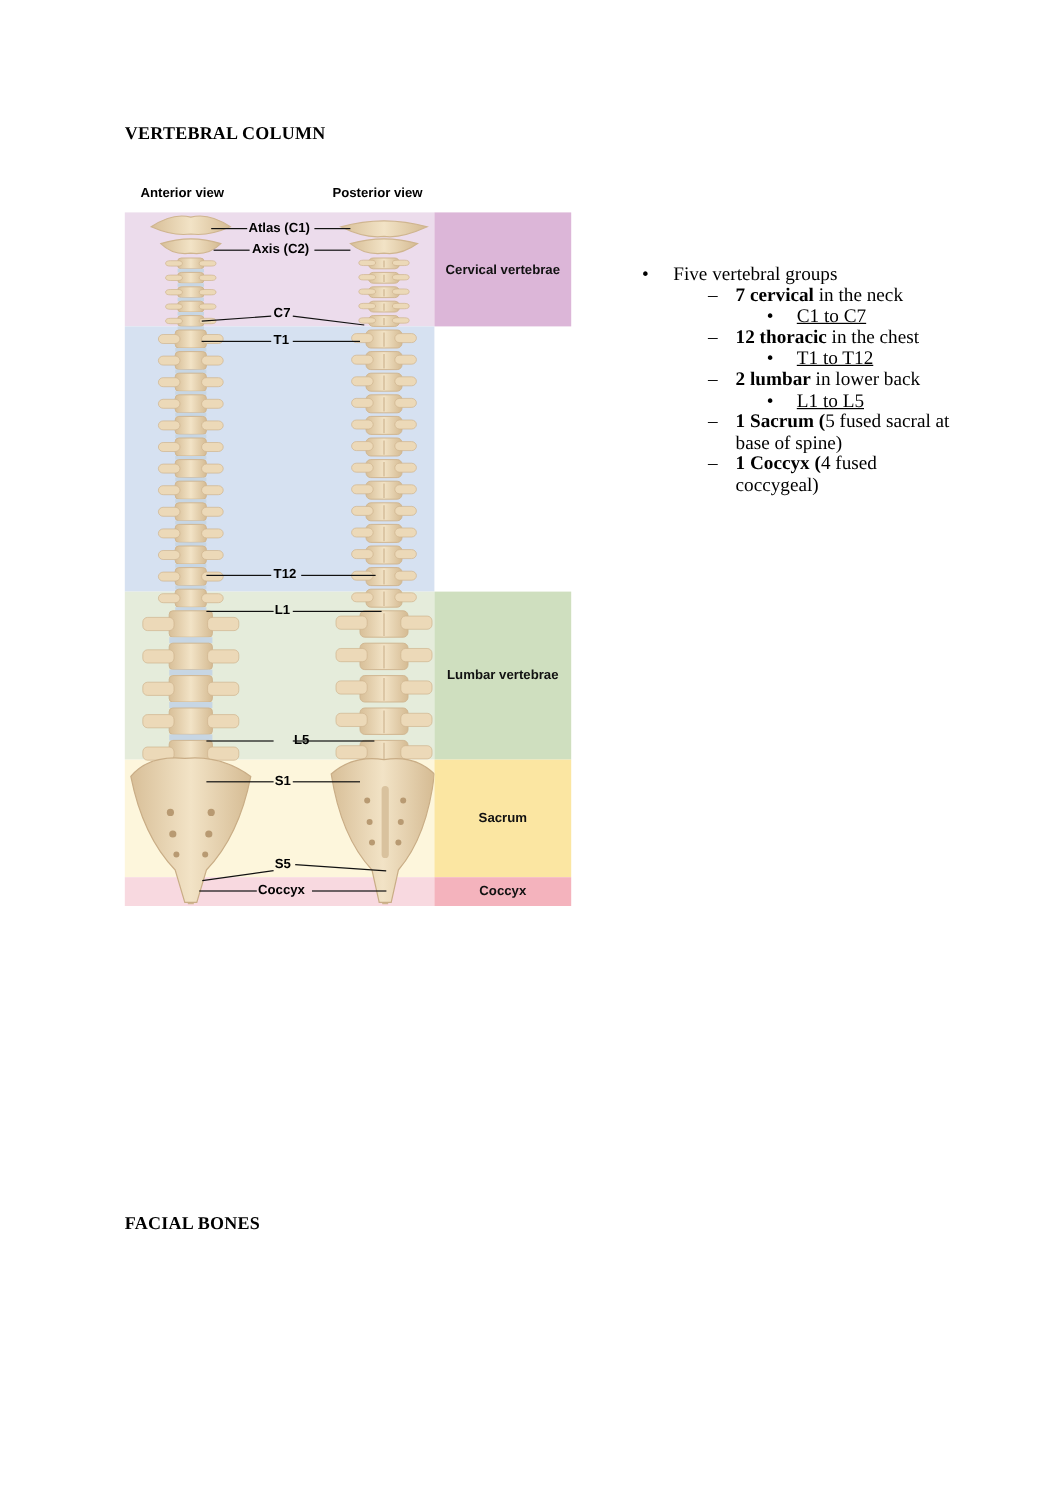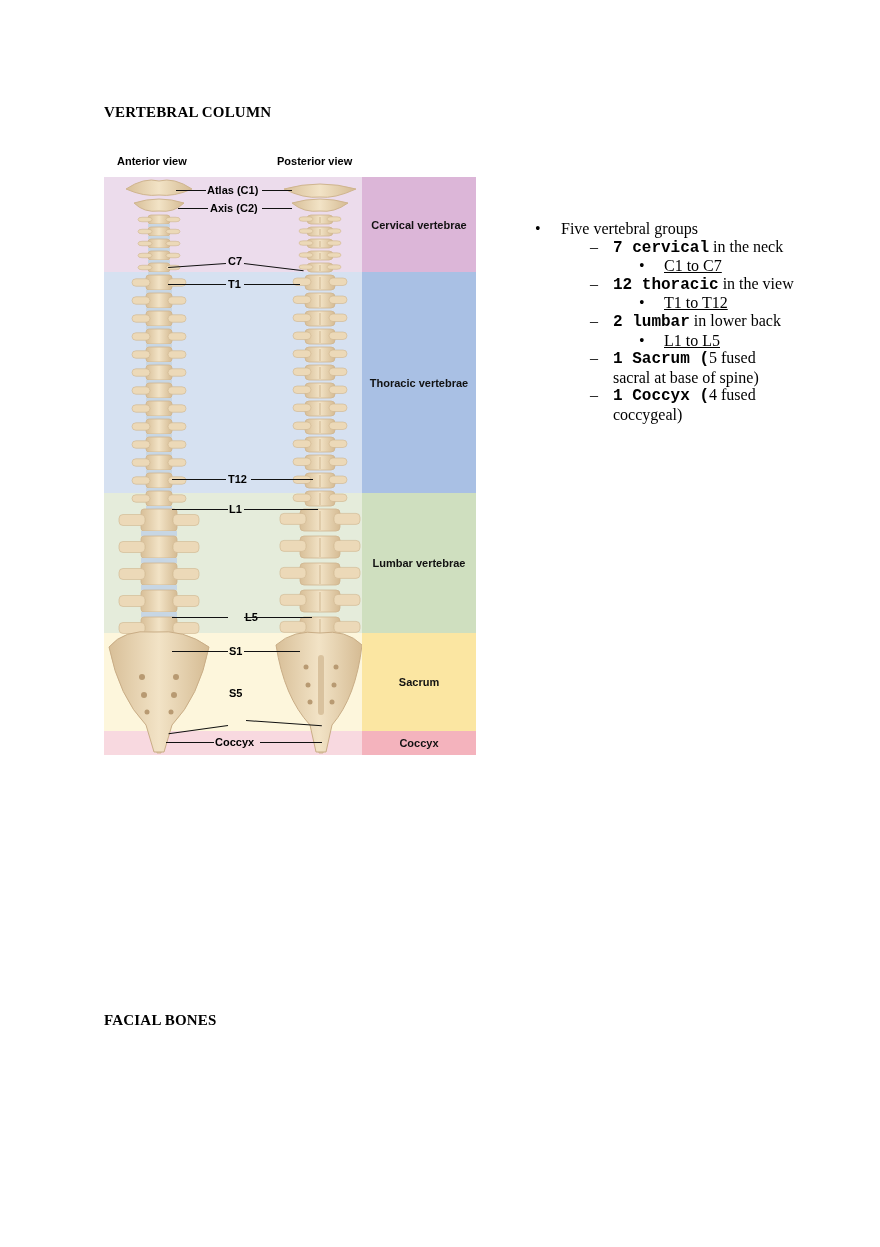--- a/index.html
+++ b/index.html
@@ -20,37 +20,36 @@
   .bullets { position: absolute; left: 533px; top: 220px; width: 300px; font-family: "Liberation Serif", serif; font-size: 16px; line-height: 17.6px; }
   .row { position: relative; }
   .row .mk { position: absolute; }
   .lvl1 { padding-left: 28px; }
   .lvl1 .mk { left: 2px; }
   .lvl2 { padding-left: 80px; }
   .lvl2 .mk { left: 57px; }
   .lvl3 { padding-left: 131px; }
   .lvl3 .mk { left: 106px; }
   .u { text-decoration: underline; }
-  b { font-weight: bold; font-family: Liberation Mono, monospace; }
+  b { font-weight: bold; }
 </style>
 </head>
 <body>
 
 <h1 class="heading" id="h-vert">VERTEBRAL COLUMN</h1>
 
 <div class="figure">
   <div class="view-label" style="left:13px;">Anterior view</div>
   <div class="view-label" style="left:173px;text-align:right;">Posterior view</div>
 
   <div class="panel">
 
     <div class="band" id="b0" style="top: 0px; height: 95px; background: rgb(236, 220, 236);"></div>
     <div class="band-r" id="r0" style="top: 0px; height: 95px; background: rgb(220, 182, 216);">Cervical vertebrae</div>
     <div class="band" id="b1" style="top: 95px; height: 221px; background: rgb(214, 225, 241);"></div>
-    <div class="band-r" id="r1" style="top: 95px; height: 221px; background: rgb(169, 192, 228);">Thoracic vertebrae</div>
     <div class="band" id="b2" style="top: 316px; height: 140px; background: rgb(229, 236, 219);"></div>
     <div class="band-r" id="r2" style="top: 316px; height: 140px; background: rgb(207, 223, 191);">Lumbar vertebrae</div>
     <div class="band" id="b3" style="top: 456px; height: 98px; background: rgb(253, 246, 220);"></div>
     <div class="band-r" id="r3" style="top: 456px; height: 98px; background: rgb(251, 230, 162);">Sacrum</div>
     <div class="band" id="b4" style="top: 554px; height: 24px; background: rgb(248, 217, 224);"></div>
     <div class="band-r" id="r4" style="top: 554px; height: 24px; background: rgb(244, 179, 189);">Coccyx</div>
 
     <svg class="art" width="258" height="578" viewBox="0 0 258 578">
       <defs>
         <linearGradient id="boneG" x1="0" x2="1">
@@ -304,21 +303,21 @@
 
     <div class="line" style="left:68px;top:440px;width:56px;"></div>
     <div class="lbl" style="left:141px;top:434px;">L5</div>
     <div class="line" style="left:140px;top:440px;width:68px;"></div>
 
     <div class="line" style="left:68px;top:474px;width:56px;"></div>
     <div class="lbl" style="left:125px;top:468px;">S1</div>
     <div class="line" style="left:140px;top:474px;width:56px;"></div>
 
     <div class="line" style="left:64px;top:548px;width:60px;transform:rotate(-8deg);transform-origin:right;"></div>
-    <div class="lbl" style="left:125px;top:510px;">S5</div>
+    <div class="lbl" style="left:125px;top:537px;">S5</div>
     <div class="line" style="left:142px;top:543px;width:76px;transform:rotate(4deg);transform-origin:left;"></div>
 
     <div class="line" style="left:62px;top:565px;width:48px;"></div>
     <div class="lbl" style="left:111px;top:559px;">Coccyx</div>
     <div class="line" style="left:156px;top:565px;width:62px;"></div>
   </div>
 </div>
 
 <div class="bullets">
   <div class="row lvl1">
@@ -330,21 +329,21 @@
     <span class="mk">–</span>
     <b>7 cervical</b><span> in the neck</span>
   </div>
   <div class="row lvl3">
     <span class="mk">•</span>
     <span class="u">C1 to C7</span>
   </div>
 
   <div class="row lvl2">
     <span class="mk">–</span>
-    <b>12 thoracic</b><span> in the view</span>
+    <b>12 thoracic</b><span> in the chest</span>
   </div>
   <div class="row lvl3">
     <span class="mk">•</span>
     <span class="u">T1 to T12</span>
   </div>
 
   <div class="row lvl2">
     <span class="mk">–</span>
     <b>2 lumbar</b><span> in lower back</span>
   </div>

